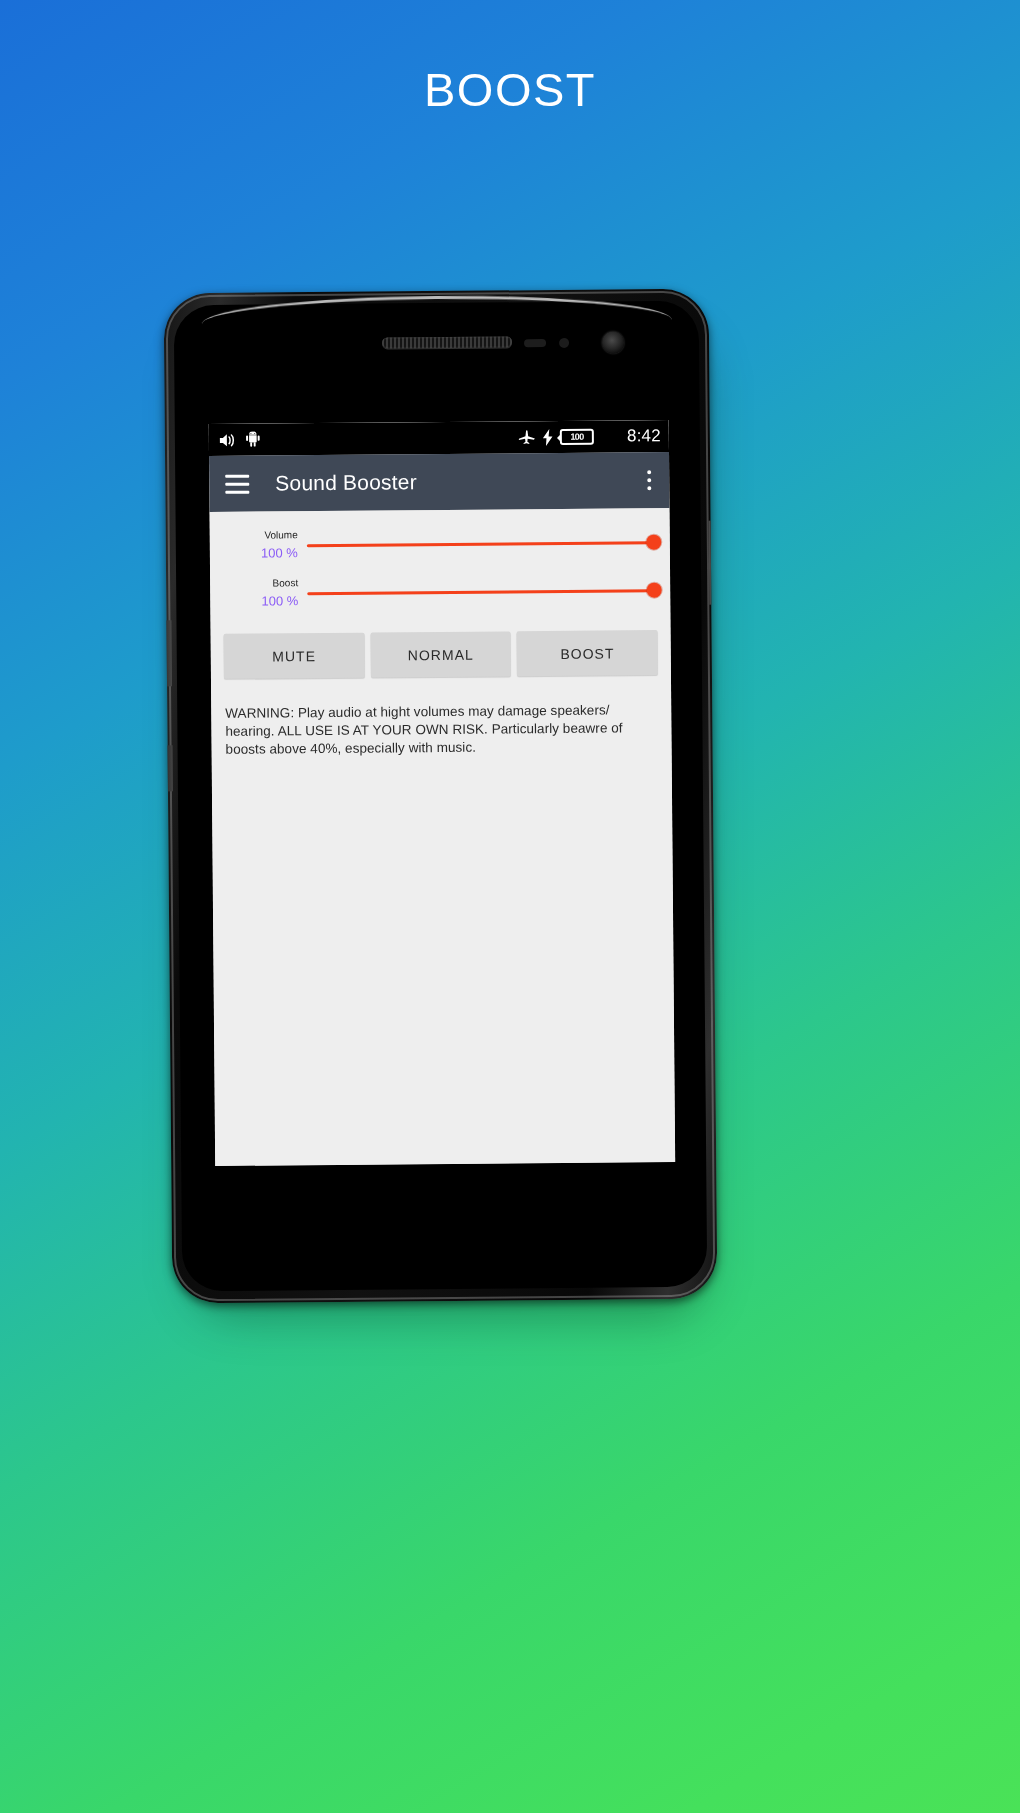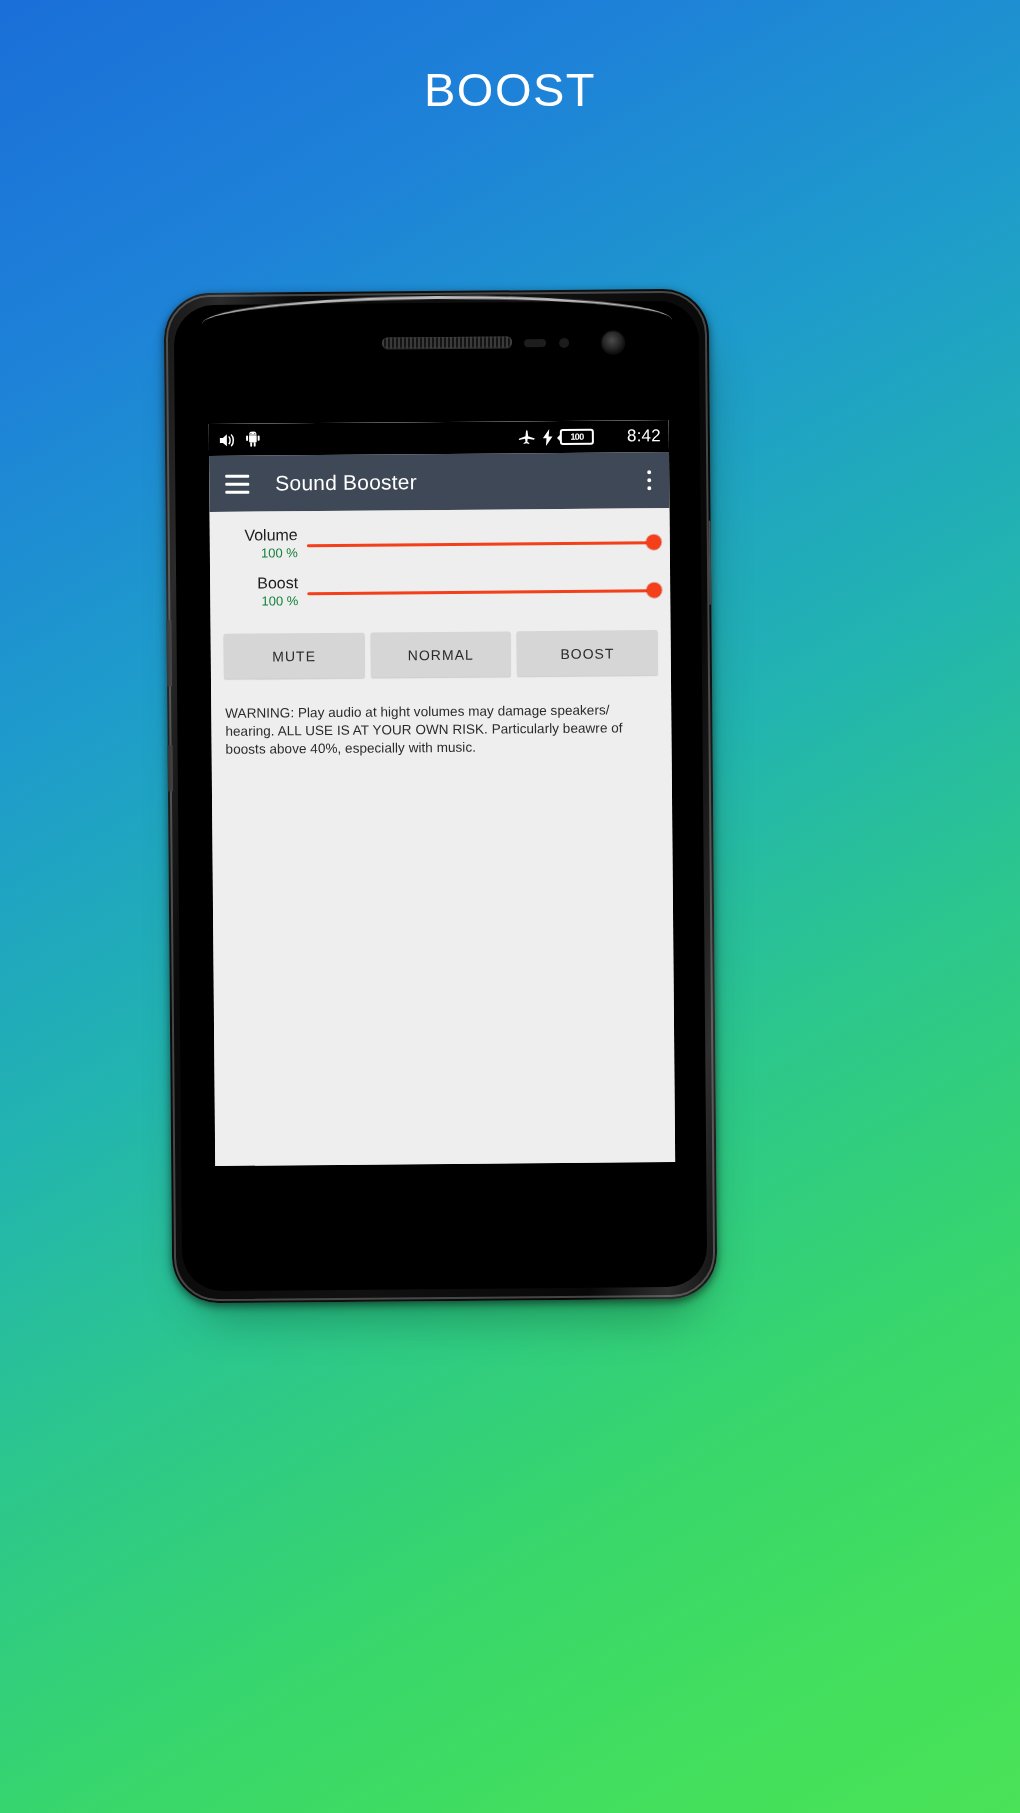--- a/index.html
+++ b/index.html
@@ -147,22 +147,22 @@
   .hamburger span{ display:block; height:3px; background:#fff; border-radius:1px; }
   .appbar-title{ font-size:21px; margin-left:26px; font-weight:400; letter-spacing:.2px; }
   .overflow{ margin-left:auto; display:flex; flex-direction:column; gap:4px; padding:6px 8px; cursor:pointer; }
   .overflow i{ width:4px; height:4px; border-radius:50%; background:#fff; display:block; }
 
   
   .content{ padding:14px 12px 0 12px; background:#eeeeee; height:654px; }
 
   .slider-row{ display:flex; align-items:flex-start; margin-bottom:8px; }
   .slider-labels{ width:85px; text-align:right; padding-right:9px; padding-top:1px; }
-  .slider-name{ font-size:16px; color:#1d1d1d; line-height:17px;text-align:right; }
-  .slider-value{ font-size:13px; color:#15803d; line-height:19px; }
+  .slider-name{ font-size:10px; color:#1d1d1d; line-height:17px;text-align:right; }
+  .slider-value{ font-size:13px; color:#8b5cf6; line-height:19px; }
   .slider-track-wrap{ flex:1; position:relative; height:40px; display:flex; align-items:center; padding-right:4px; }
   .slider-track{
     position:relative; width:100%; height:3px; background:#e8e8e8; border-radius:2px;
   }
   .slider-fill{ position:absolute; left:0; top:0; height:3px; background:#f4401a; border-radius:2px; }
   .slider-thumb{
     position:absolute; top:50%; width:15px; height:15px; border-radius:50%;
     background:#f4401a; transform:translate(-50%,-50%);
     box-shadow:0 0 0 1px rgba(200,40,10,.35);
     cursor:pointer;

